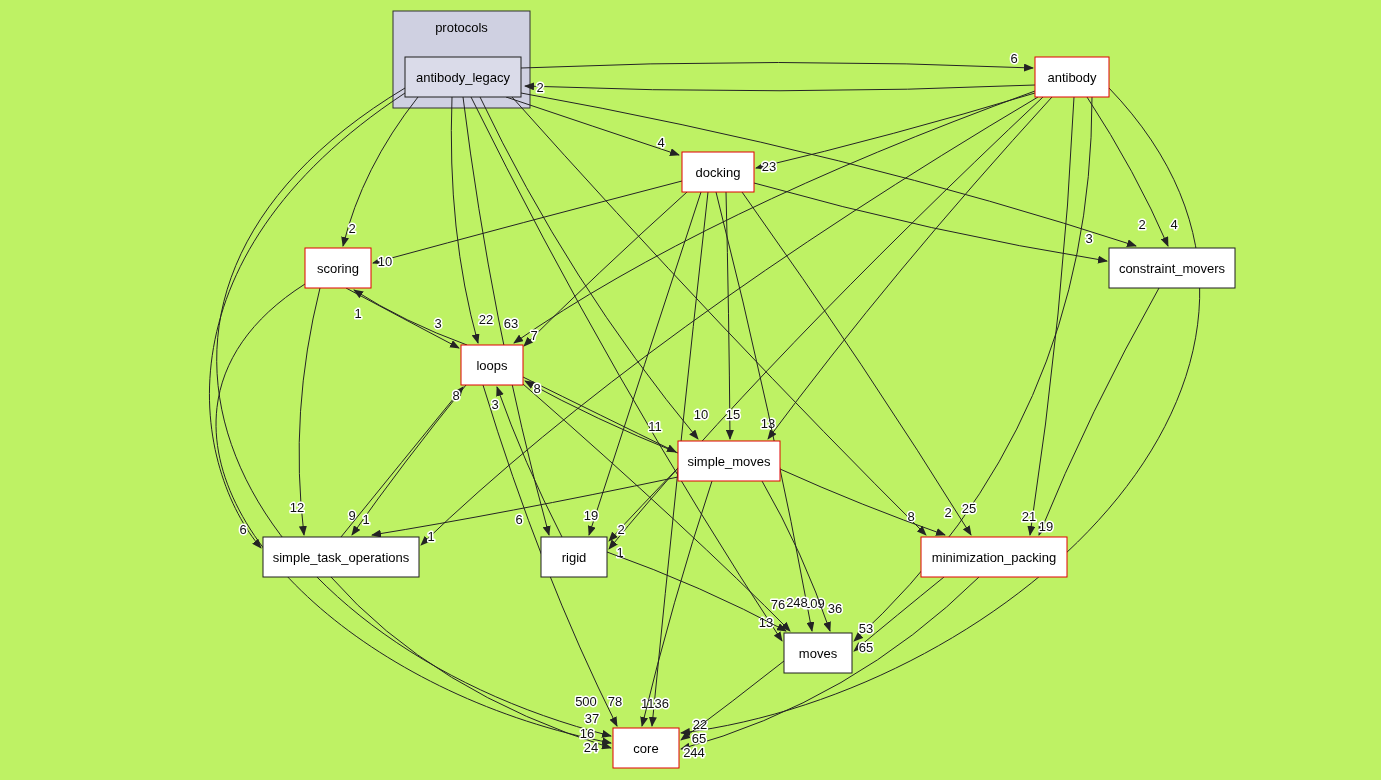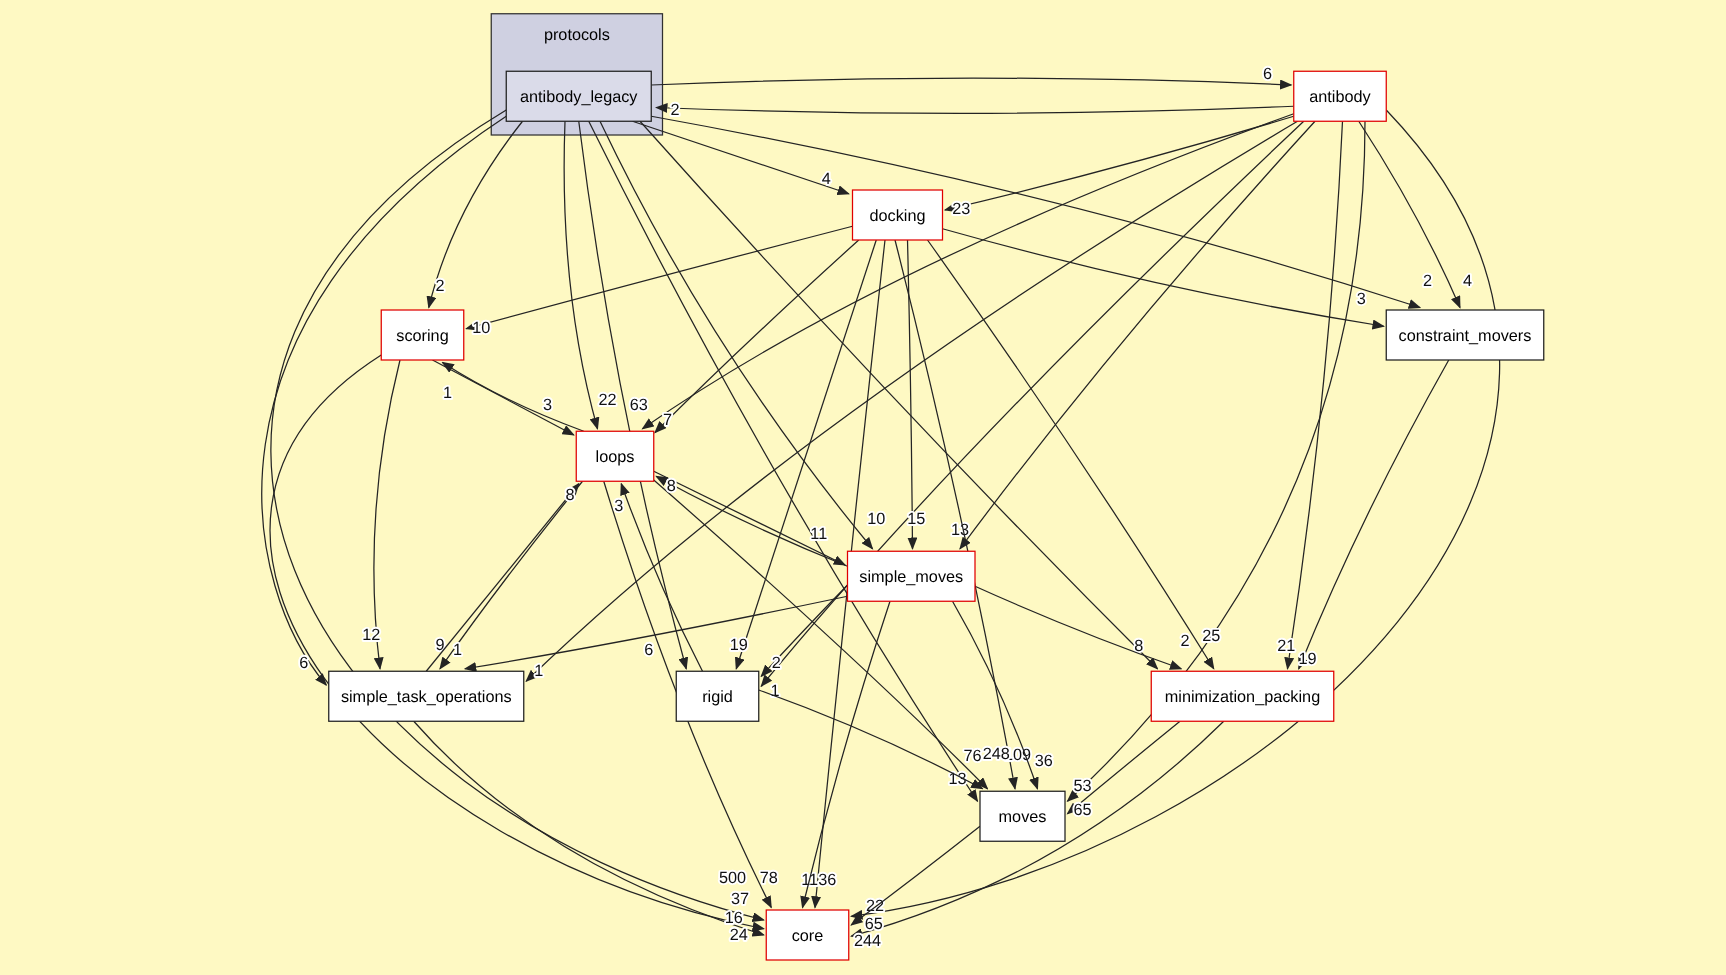--- a/index.html
+++ b/index.html
@@ -1,19 +1,19 @@
 <!DOCTYPE html>
 <html><head>
 <meta charset="utf-8">
 <style>
   html,body{margin:0;padding:0;background:#ffffff;}
   .canvas{
     position:relative;
     width:1381px;height:780px;
-    background:#fef9c3;
+    background:#bef264;
     font-family:"Liberation Sans", sans-serif;
     overflow:hidden;
     text-align:center;
   }
   svg{display:block;}
   .edge-path{fill:none;stroke:#242424;stroke-width:1;}
   .edge-label{
     font-size:13px;fill:#111111;
     paint-order:stroke;stroke:#ffffff;stroke-width:3px;stroke-linejoin:round;
     text-anchor:middle;

